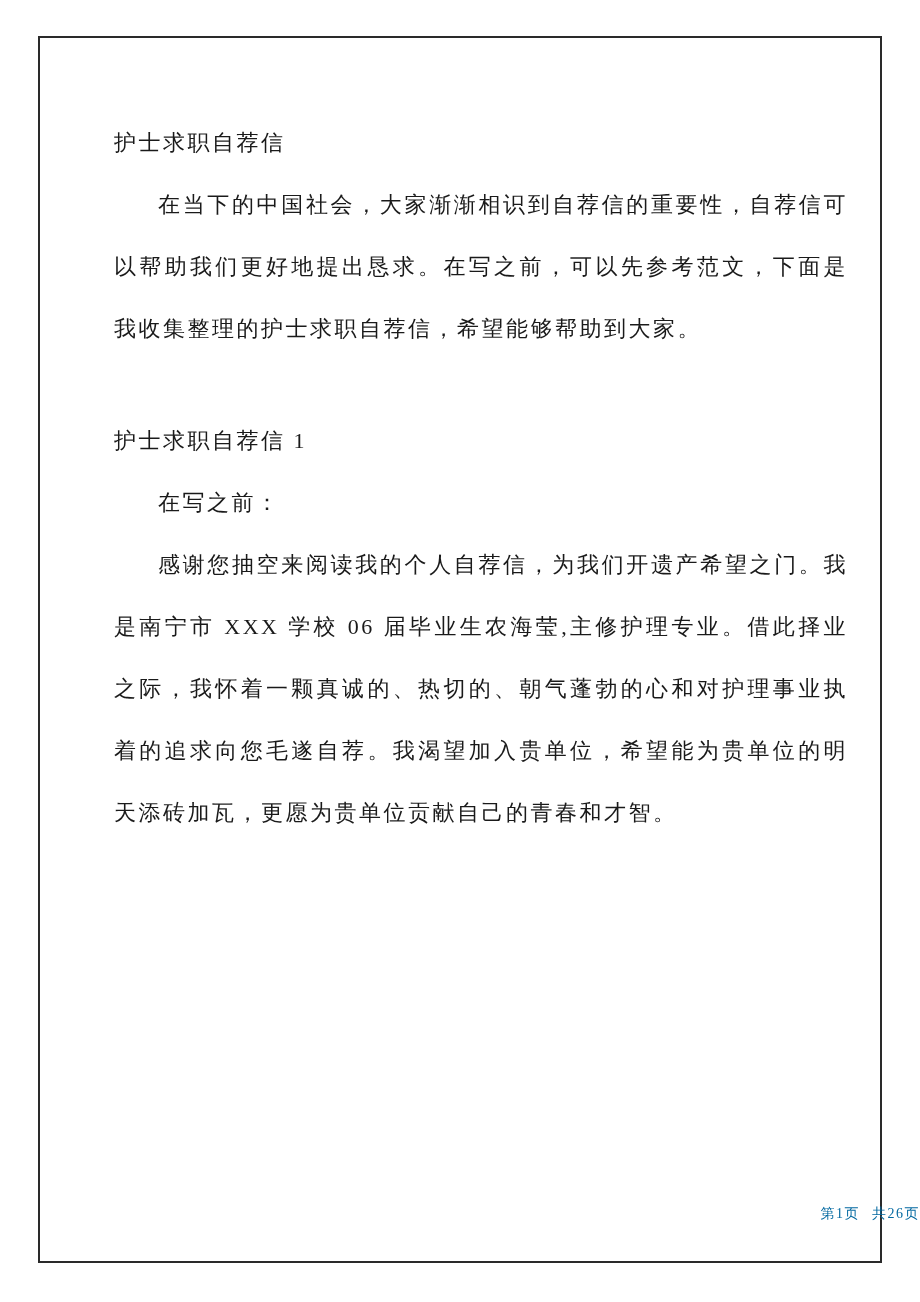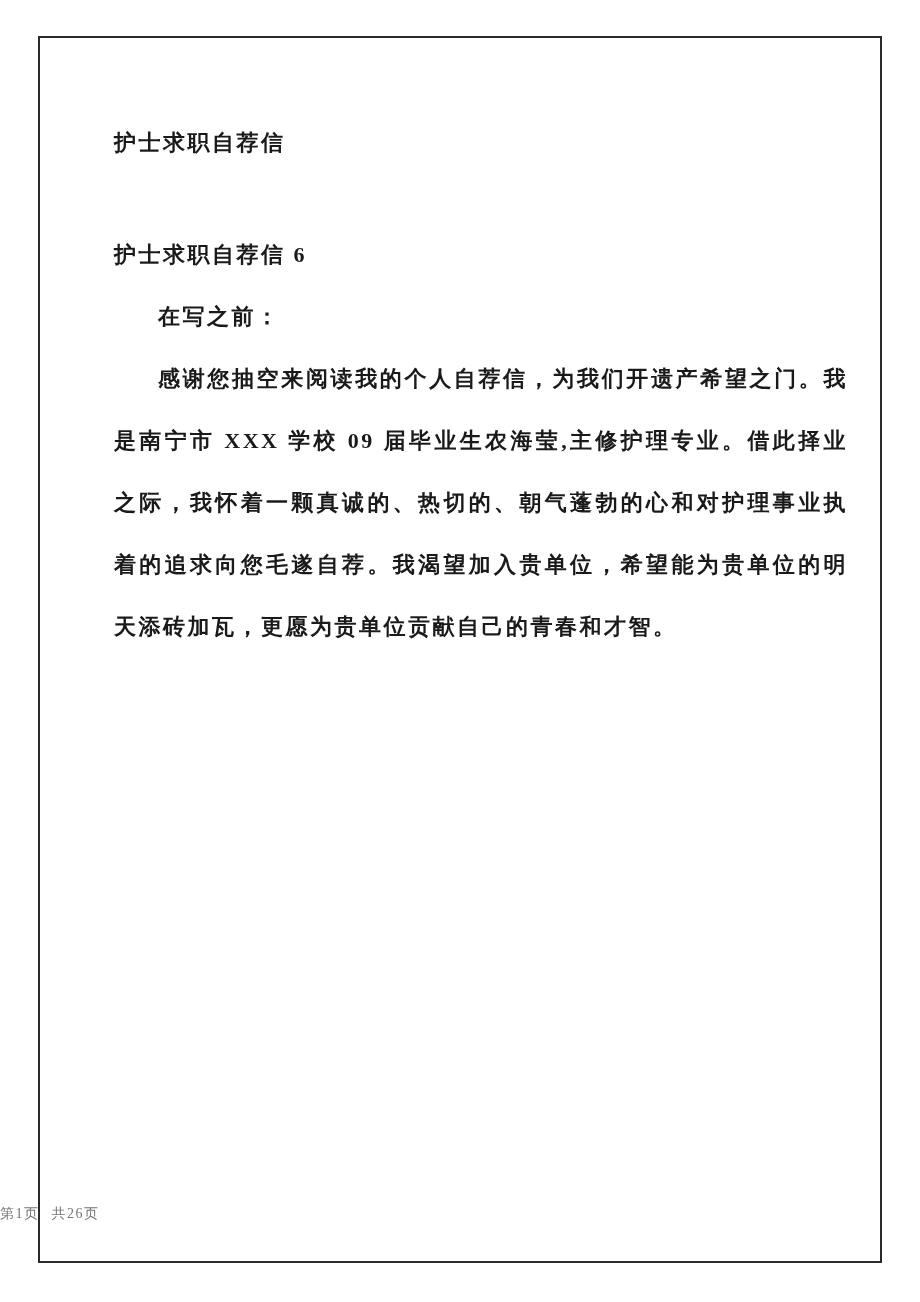--- a/index.html
+++ b/index.html
@@ -23,58 +23,59 @@
     height: 1227px;
     box-sizing: border-box;
     border: 2px solid #2a2a2a;
     padding: 74px 32px 0 74px;
     overflow: hidden;
     background: #ffffff;
   }
   .doc-line, .doc-para {
     margin: 0;
     font-size: 22px;
-    font-weight: bold;
+    font-weight: normal;
     line-height: 62px;
     letter-spacing: 2.5px;
     text-align: justify;
   }
   .indent {
     text-indent: 2em;
   }
   .section-heading {
     margin-top: 50px;
   }
   .page-footer {
     position: absolute;
     left: 0;
     top: 1203px;
     width: 920px;
-    text-align: left;
+    text-align: right;
     font-size: 14px;
     letter-spacing: 1.5px;
     line-height: 22px;
-    color: #737373;
+    color: #0369a1;
   }
   .page-footer .sep {
     display: inline-block;
     width: 12px;
   }
 </style>
 </head>
 <body>
 
 <div class="page-frame">
   <p class="doc-line">护士求职自荐信</p>
 
+  <p class="doc-para indent">在当下的中国社会，大家渐渐相识到自荐信的重要性，自荐信可以帮助我们更好地提出恳求。在写之前，可以先参考范文，下面是我收集整理的护士求职自荐信，希望能够帮助到大家。</p>
 
-  <p class="doc-line section-heading">护士求职自荐信 6</p>
+  <p class="doc-line section-heading">护士求职自荐信 1</p>
 
   <p class="doc-line indent">在写之前：</p>
 
 
-  <p class="doc-para indent">感谢您抽空来阅读我的个人自荐信，为我们开遗产希望之门。我是南宁市 XXX 学校 09 届毕业生农海莹,主修护理专业。借此择业之际，我怀着一颗真诚的、热切的、朝气蓬勃的心和对护理事业执着的追求向您毛遂自荐。我渴望加入贵单位，希望能为贵单位的明天添砖加瓦，更愿为贵单位贡献自己的青春和才智。</p>
+  <p class="doc-para indent">感谢您抽空来阅读我的个人自荐信，为我们开遗产希望之门。我是南宁市 XXX 学校 06 届毕业生农海莹,主修护理专业。借此择业之际，我怀着一颗真诚的、热切的、朝气蓬勃的心和对护理事业执着的追求向您毛遂自荐。我渴望加入贵单位，希望能为贵单位的明天添砖加瓦，更愿为贵单位贡献自己的青春和才智。</p>
 
 </div>
 
 <div class="page-footer">
   <span>第1页</span><span class="sep"></span><span>共26页</span>
 </div>
 
 </body></html>

